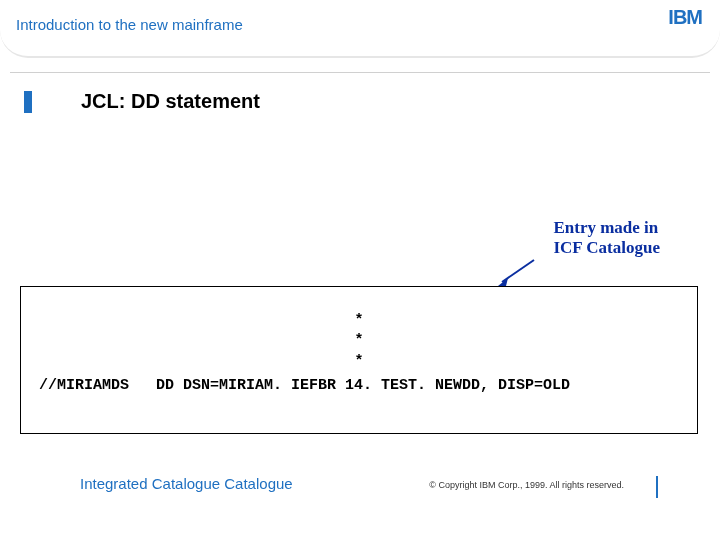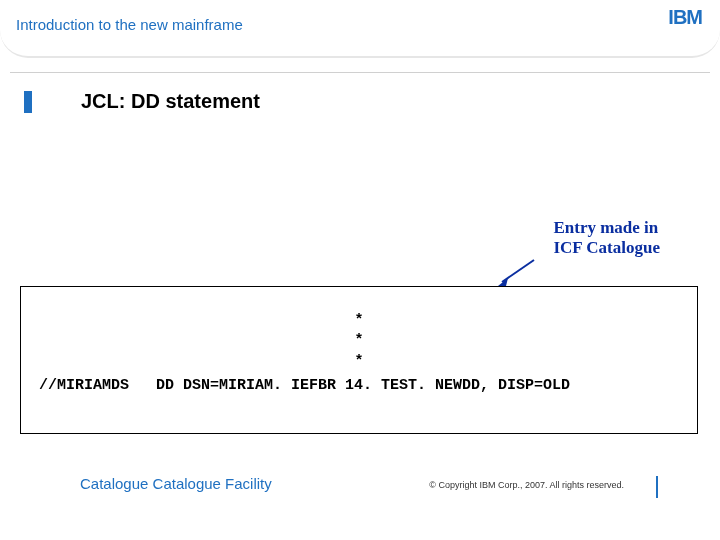--- a/index.html
+++ b/index.html
@@ -72,16 +72,16 @@
     </svg>
   </div>
 
   <div class="codebox">
     <div class="asterisks">*</div>
     <div class="asterisks">*</div>
     <div class="asterisks">*</div>
     <div class="codeline">//MIRIAMDS   DD DSN=MIRIAM. IEFBR 14. TEST. NEWDD, DISP=OLD</div>
   </div>
 
-  <div class="footnote">Catalogue Catalogue Facility</div>
-  <div class="copy">© Copyright IBM Corp., 2007. All rights reserved.</div>
+  <div class="footnote">Integrated Catalogue Catalogue</div>
+  <div class="copy">© Copyright IBM Corp., 1999. All rights reserved.</div>
   <div class="footer-mark"></div>
 </div>
 
 </body></html>

